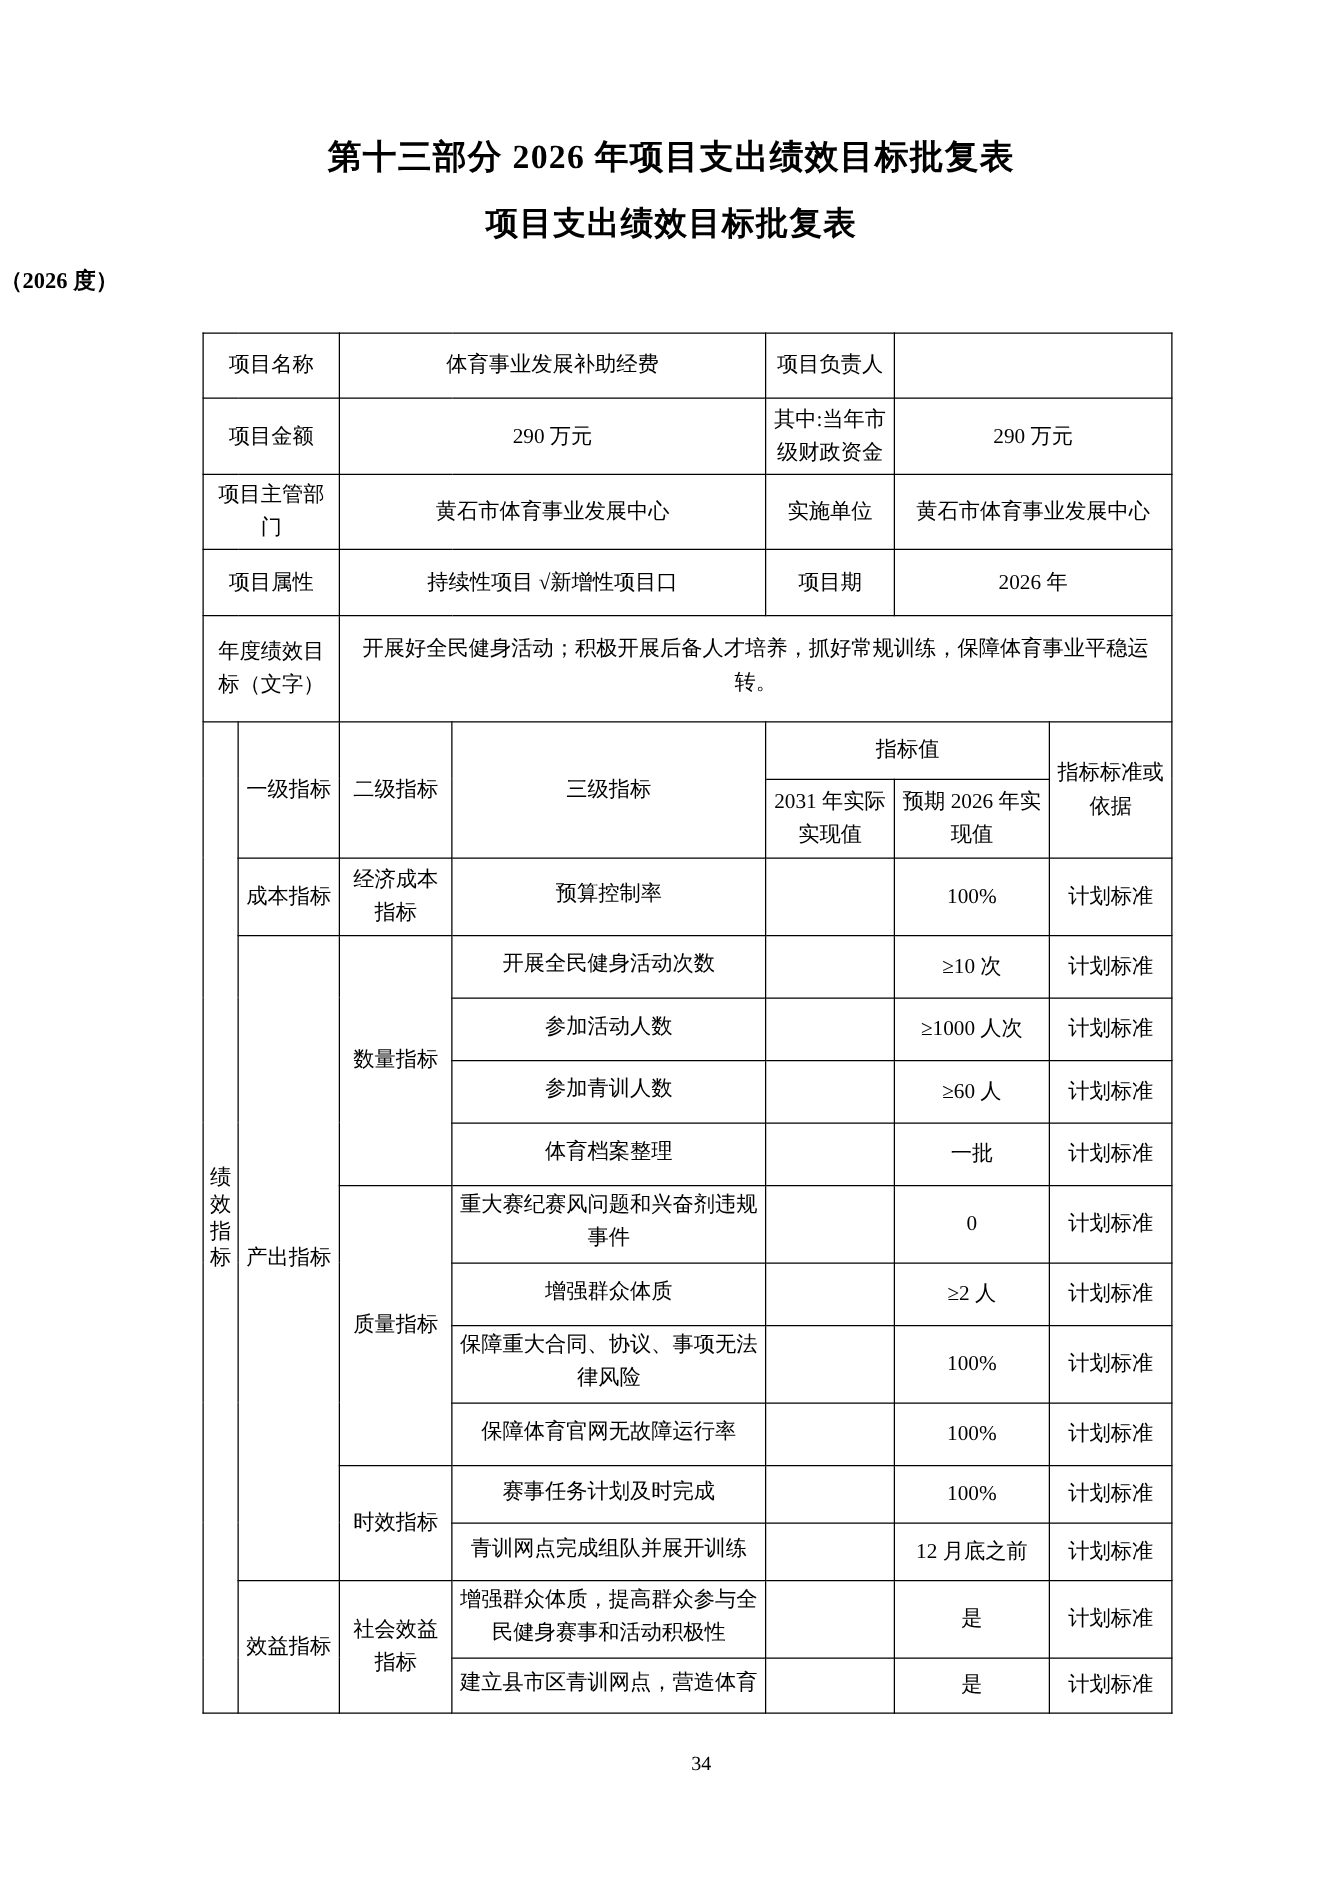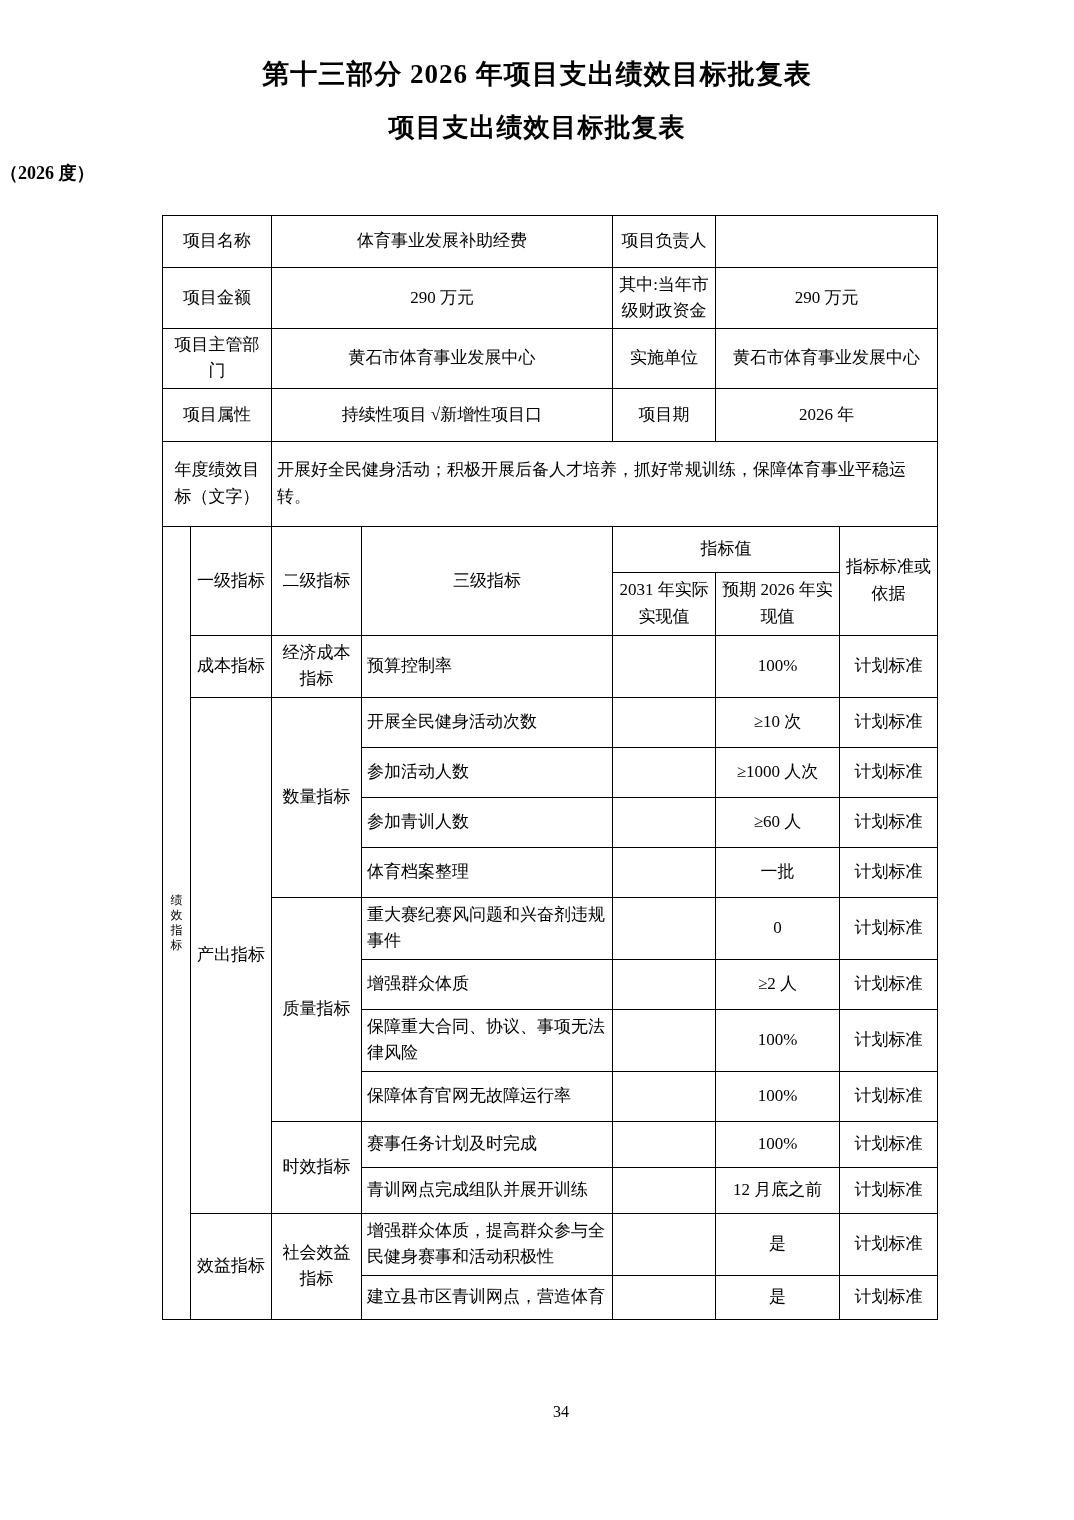--- a/index.html
+++ b/index.html
@@ -10,21 +10,21 @@
     font-family: "Liberation Serif", "DejaVu Serif", serif;
   }
   .page {
     position: relative;
     width: 1074px;
     height: 1520px;
     background: #ffffff;
     overflow: hidden;
   }
   .title1 {
-    padding-top: 57px;
+    padding-top: 108px;
     text-align: center;
     font-size: 27px;
     font-weight: bold;
     letter-spacing: 1px;
     line-height: 1.3;
   }
   .title2 {
     margin-top: 18px;
     text-align: center;
     font-size: 26px;
@@ -45,24 +45,24 @@
   }
   table.doc td {
     border: 1px solid #000000;
     font-size: 17px;
     text-align: center;
     vertical-align: middle;
     padding: 3px 5px;
     line-height: 1.55;
     overflow: hidden;
   }
-  table.doc td.left { text-align: left; }
+  table.doc td.left { text-align: center; font-family: Liberation Mono, monospace; }
   table.doc td.vertical-label {
     padding: 2px 2px;
-    font-size: 12px;
+    font-size: 17px;
     line-height: 1.25;
     word-break: break-all;
   }
   .pagenum {
     position: absolute;
     left: 0;
     top: 1403px;
     width: 100%;
     text-align: center;
     font-size: 16px;

